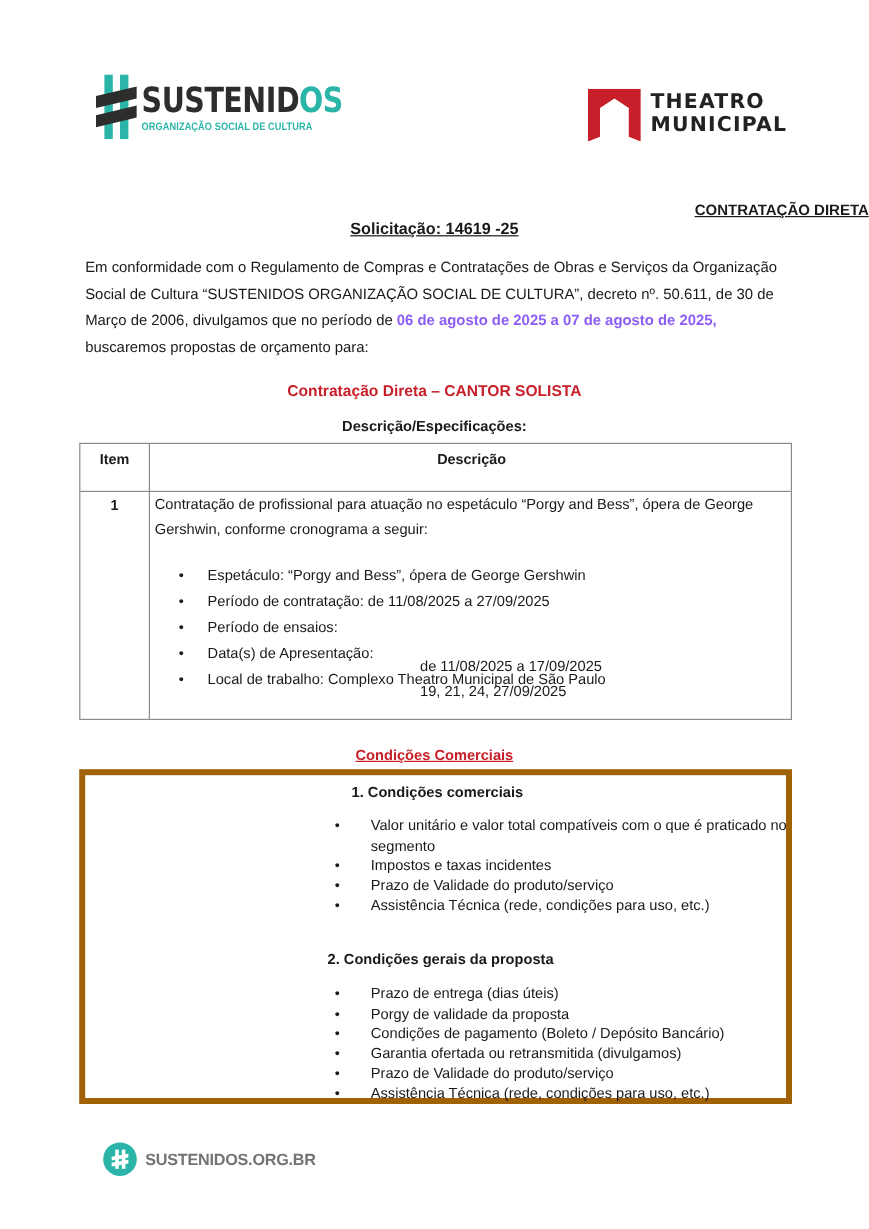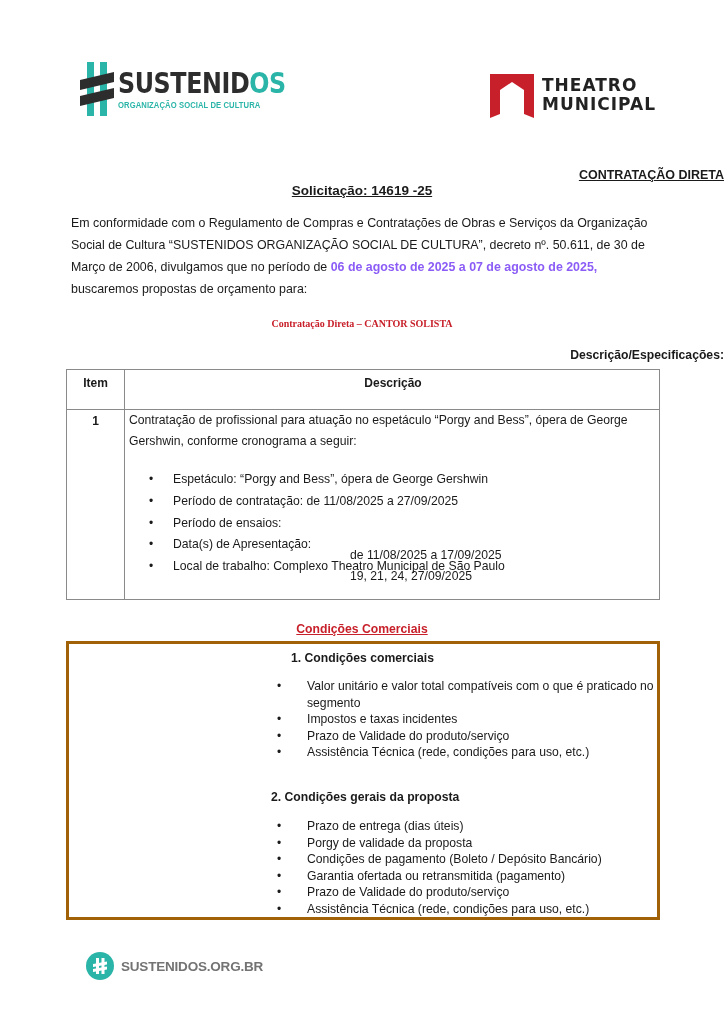--- a/index.html
+++ b/index.html
@@ -20,40 +20,40 @@
   .tm-text { left: 52px; top: 4px; font-size: 17px; font-weight: bold; line-height: 19px; letter-spacing: 1px; color: #222; font-family: "DejaVu Sans", sans-serif; }
 
   
   .title-block { left: 0; width: 724px; top: 168px; text-align: center; }
   .t1 { font-size: 12.5px; font-weight: bold; text-decoration: underline; line-height: 15px; text-align: right; }
   .t2 { font-size: 13.5px; font-weight: bold; text-decoration: underline; line-height: 16px; }
 
   .intro { left: 71px; top: 212px; width: 590px; font-size: 12.4px; line-height: 22px; }
   .intro .red { color: #8b5cf6; font-weight: bold; }
 
-  .sec-title { left: 0; width: 724px; top: 318px; text-align: center; color: #c8202a; font-weight: bold; font-size: 10px; font-family: Liberation Serif, serif; }
-  .desc-label { left: 0; width: 724px; top: 348px; text-align: right; font-weight: bold; font-size: 12.2px; }
+  .sec-title { left: 0; width: 724px; top: 318px; text-align: center; color: #c8202a; font-weight: bold; font-size: 13px; }
+  .desc-label { left: 0; width: 724px; top: 348px; text-align: center; font-weight: bold; font-size: 12.2px; }
 
   
   .tbl { left: 66px; top: 369px; width: 594px; height: 231px; border: 1px solid #8a8a8a; box-sizing: border-box; }
   .tbl .vline { left: 57px; top: 0; width: 1px; height: 100%; background: #8a8a8a; }
   .tbl .hline { left: 0; top: 39px; width: 100%; height: 1px; background: #8a8a8a; }
   .tbl .h-item { left: 0; width: 57px; top: 6px; text-align: center; font-weight: bold; font-size: 12px; }
   .tbl .h-desc { left: 58px; width: 536px; top: 6px; text-align: center; font-weight: bold; font-size: 12px; }
   .tbl .c-item { left: 0; width: 57px; top: 44px; text-align: center; font-weight: bold; font-size: 12px; }
   .tbl .c-desc { left: 62px; width: 525px; top: 40px; font-size: 12.2px; line-height: 21px; }
   .tbl ul { position: absolute; left: 62px; top: 99px; margin: 0; padding: 0; list-style: none; font-size: 12.2px; }
   .tbl li { height: 21.8px; line-height: 21.8px; position: relative; padding-left: 44px; white-space: nowrap; }
   .tbl li::before { content: "•"; position: absolute; left: 20px; font-size: 12px; }
   .tbl li .val { position: absolute; left: 221px; margin-top: 32px; }
 
   .cc-title { left: 0; width: 724px; top: 622px; text-align: center; color: #c8202a; font-weight: bold; font-size: 12.2px; text-decoration: underline; }
 
   
-  .tbl2 { left: 66px; top: 641px; width: 594px; height: 279px; border: 3px solid #a16207; box-sizing: border-box; }
+  .tbl2 { left: 66px; top: 641px; width: 594px; height: 279px; border: 5px solid #a16207; box-sizing: border-box; }
   .tbl2 .h { position: absolute; font-weight: bold; font-size: 12.2px; }
   .tbl2 ul { position: absolute; margin: 0; padding: 0; list-style: none; font-size: 12.2px; }
   .tbl2 li { line-height: 16.5px; position: relative; padding-left: 48px; }
   .tbl2 li::before { content: "•"; position: absolute; left: 18px; font-size: 12px; }
 
   .foot { left: 86px; top: 952px; height: 30px; }
   .foot-icon { left: 0; top: 0; width: 28px; height: 28px; border-radius: 50%; background: #2bb5a8; }
   .foot-text { left: 35px; top: 7px; color: #737373; font-weight: bold; font-size: 13.5px; white-space: nowrap; letter-spacing: -0.2px; }
 </style>
 </head>
@@ -114,21 +114,21 @@
     <li>Valor unitário e valor total compatíveis com o que é praticado no segmento</li>
     <li>Impostos e taxas incidentes</li>
     <li>Prazo de Validade do produto/serviço</li>
     <li>Assistência Técnica (rede, condições para uso, etc.)</li>
   </ul>
   <div class="h" style="left:202px; top:146px;">2. Condições gerais da proposta</div>
   <ul style="left:190px; top:174px; width:400px;">
     <li>Prazo de entrega (dias úteis)</li>
     <li>Porgy de validade da proposta</li>
     <li>Condições de pagamento (Boleto / Depósito Bancário)</li>
-    <li>Garantia ofertada ou retransmitida (pagamento)</li>
+    <li>Garantia ofertada ou retransmitida (divulgamos)</li>
     <li>Prazo de Validade do produto/serviço</li>
     <li>Assistência Técnica (rede, condições para uso, etc.)</li>
   </ul>
 </div>
 
 <div class="abs foot">
   <div class="abs foot-icon">
     <svg viewBox="0 0 28 28" width="28" height="28">
       <rect x="10" y="6" width="3" height="16" fill="#fff"></rect>
       <rect x="15.5" y="6" width="3" height="16" fill="#fff"></rect>

